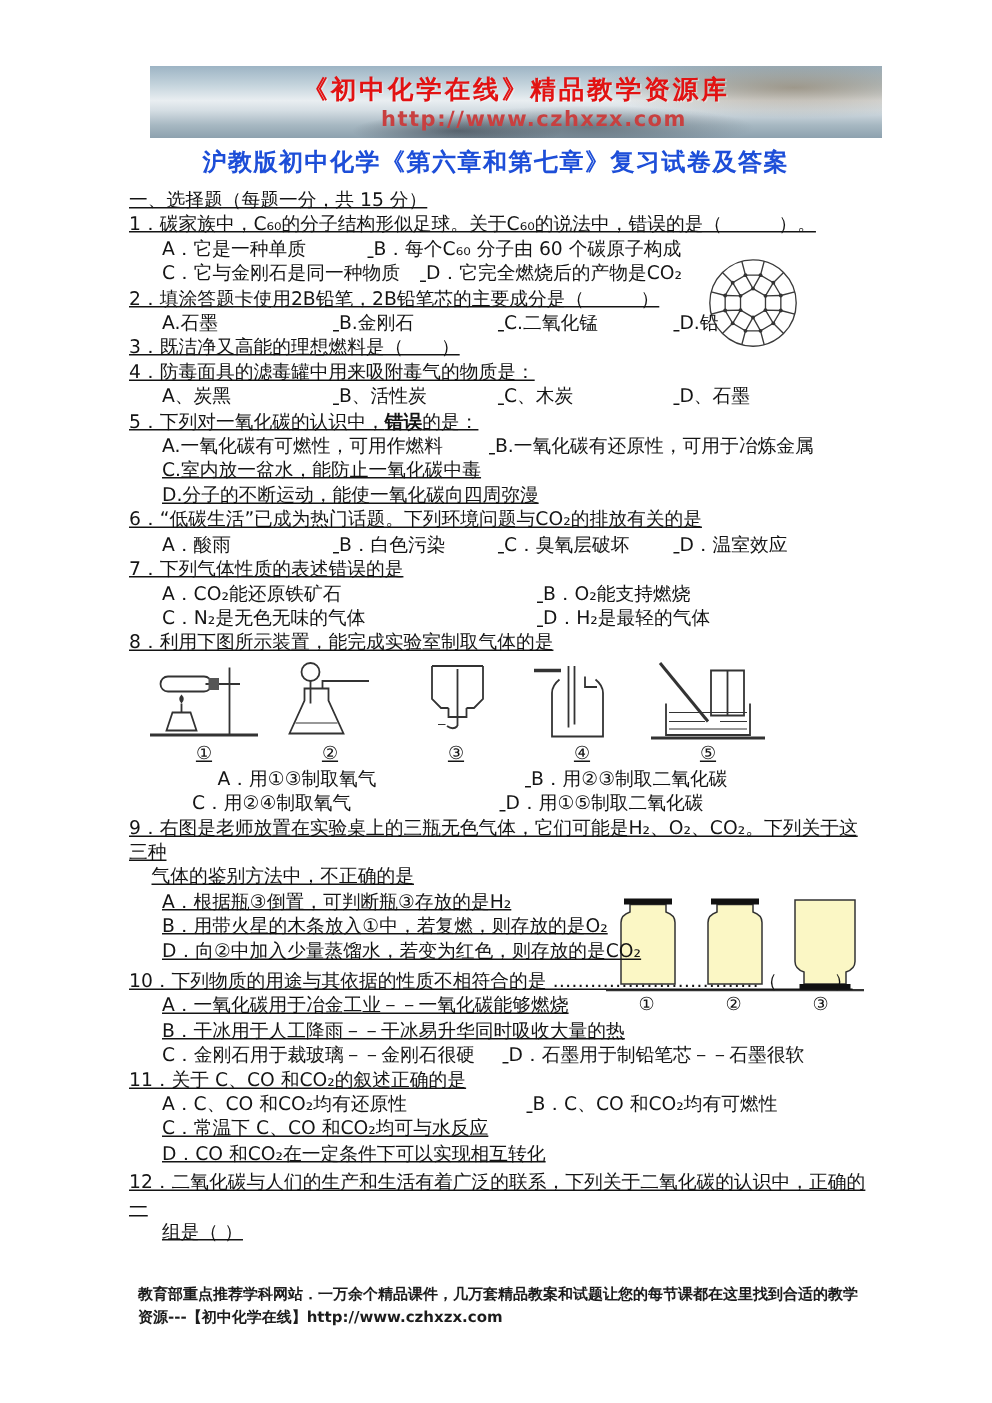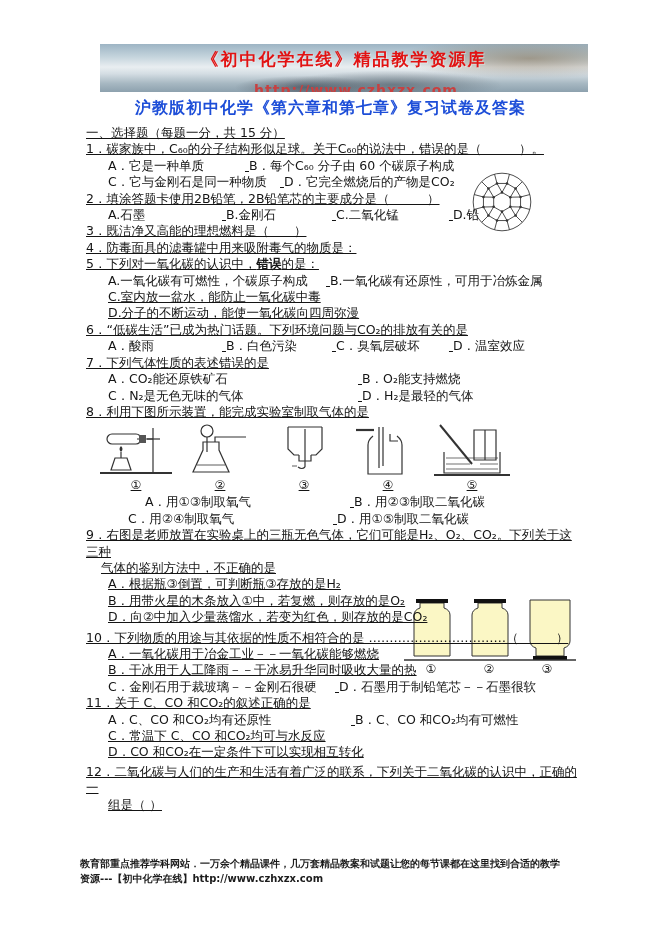--- a/index.html
+++ b/index.html
@@ -12,21 +12,21 @@
     position:absolute;left:100px;top:44px;width:488px;height:48px;
     background-image:
       radial-gradient(ellipse 40% 60% at 88% 30%, rgba(122,100,70,.55), transparent 70%),
       radial-gradient(ellipse 30% 40% at 60% 85%, rgba(40,50,60,.45), transparent 75%),
       radial-gradient(ellipse 18% 30% at 42% 90%, rgba(30,35,45,.5), transparent 80%),
       linear-gradient(180deg,#9db4c4 0%,#c2d2db 25%,#e9eef1 48%,#d4dde3 62%,#a7b8c2 82%,#8da1ae 100%);
     text-align:center;overflow:hidden;
   }
   .banner-line1{font-size:17px;font-weight:bold;color:#e21212;letter-spacing:2px;margin-top:4px;
     text-shadow:1px 1px 0 rgba(255,255,255,.35);}
-  .banner-line2{font-size:14px;font-weight:bold;color:#c84040;letter-spacing:1px;margin-top:11px;padding-left:24px;}
+  .banner-line2{font-size:14px;font-weight:bold;color:#c84040;letter-spacing:1px;margin-top:1px;padding-left:24px;}
   
   .doc-title{position:absolute;left:0;top:98px;width:661px;text-align:center;
     font-size:16px;font-weight:bold;color:#1d4ed8;letter-spacing:1px;}
   
   .content{position:absolute;left:86px;top:125px;width:492px;font-size:12.5px;line-height:16.4px;text-decoration:underline;}
   .q{margin:0;}
   .ind{margin-left:22px;}
   .ind2{margin-left:15px;}
   .cols span{display:inline-block;vertical-align:top;}
   .w137{width:137px;} .w172{width:172px;} .w205{width:205px;} .w218{width:218px;}
@@ -40,21 +40,21 @@
   .fig-c60{position:absolute;left:470px;top:170px;width:64px;height:64px;}
   .apparatus-row{display:flex;margin-left:8px;margin-top:2px;margin-bottom:2px;}
   .apparatus{width:84px;text-align:center;}
   .apparatus svg{display:block;margin:0 auto;}
   .apparatus-label{font-size:12px;line-height:14px;}
   .fig-bottles{position:absolute;left:402px;top:596px;width:176px;height:82px;}
   .bottle-labels{position:absolute;left:0;top:66px;width:176px;display:flex;}
   .bottle-labels span{width:58px;text-align:center;font-size:12px;}
   line,path,rect,polygon,polyline,circle{vector-effect:non-scaling-stroke;}
   
-  .page-footer{position:absolute;left:80px;top:856px;width:487px;
+  .page-footer{position:absolute;left:92px;top:856px;width:487px;
     font-size:10px;line-height:15px;font-weight:bold;color:#1c1c1c;}
 </style>
 </head>
 <body>
 
 <div class="paper">
 
   <div class="banner">
     <div class="banner-line1">《初中化学在线》精品教学资源库</div>
     <div class="banner-line2">http://www.czhxzx.com</div>
@@ -133,24 +133,30 @@
     <div class="q ind r4">
       <span>A.石墨</span>
       <span>B.金刚石</span>
       <span>C.二氧化锰</span>
       <span>D.铅</span>
     </div>
 
     <div class="q">3．既洁净又高能的理想燃料是（　　）</div>
 
     <div class="q">4．防毒面具的滤毒罐中用来吸附毒气的物质是：</div>
+    <div class="q ind r4">
+      <span>A、炭黑</span>
+      <span>B、活性炭</span>
+      <span>C、木炭</span>
+      <span>D、石墨</span>
+    </div>
 
     <div class="q"><span>5．下列对一氧化碳的认识中，</span><span class="bold">错误</span><span>的是：</span></div>
     <div class="q ind cols">
-      <span class="w218">A.一氧化碳有可燃性，个碳原子构成</span>
+      <span class="w218">A.一氧化碳有可燃性，可用作燃料</span>
       <span>B.一氧化碳有还原性，可用于冶炼金属</span>
     </div>
     <div class="q ind">C.室内放一盆水，能防止一氧化碳中毒</div>
     <div class="q ind">D.分子的不断运动，能使一氧化碳向四周弥漫</div>
 
     <div class="q">6．“低碳生活”已成为热门话题。下列环境问题与CO₂的排放有关的是</div>
     <div class="q ind r4">
       <span>A．酸雨</span>
       <span>B．白色污染</span>
       <span>C．臭氧层破坏</span>

